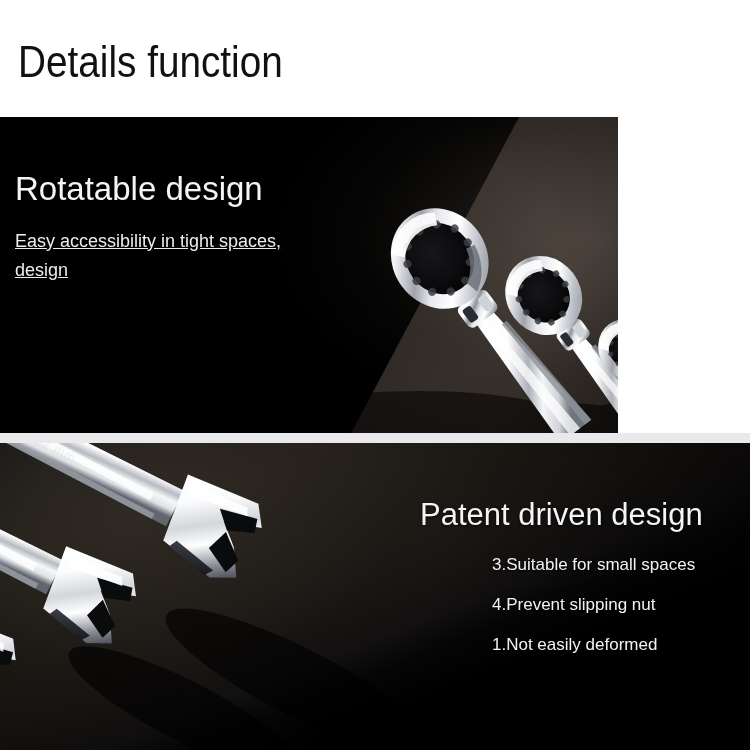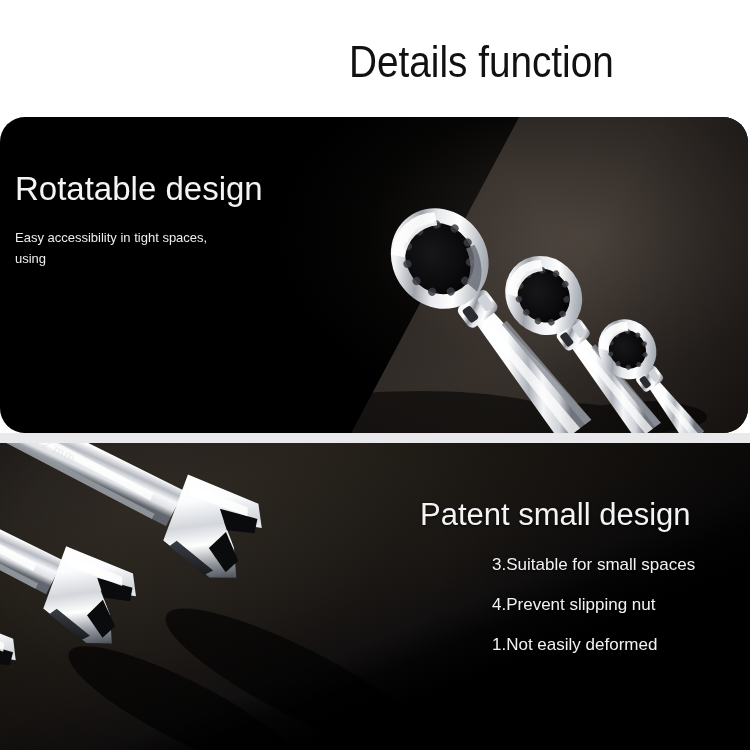--- a/index.html
+++ b/index.html
@@ -17,49 +17,48 @@
     position: relative;
     width: 750px;
     height: 750px;
     background: #ffffff;
     overflow: hidden;
   }
 
   
   .header {
     position: absolute;
-    left: 10px; top: 0;
+    left: 0; top: 0;
     width: 622px;
     height: 117px;
     background: #ffffff;
     display: flex;
     align-items: center;
-    justify-content: flex-end;
+    justify-content: flex-start;
   }
   .header-title {
     font-family: "Liberation Sans", sans-serif;
     font-size: 44px;
     font-weight: 400;
     color: #111111;
     letter-spacing: 0px;
     transform: scaleX(0.88);
     white-space: nowrap;
     line-height: 1;
     padding-top: 6px;
   }
 
   
   .panel-top {
     position: absolute;
     left: 0; top: 117px;
-    width: 748px;
+    width: 618px;
     height: 316px;
     background: #000000;
     overflow: hidden;
-    border-radius: 25px;
   }
   
   .panel-top .surface {
     position: absolute;
     left: 0; top: 0;
     width: 750px;
     height: 316px;
     background:
       linear-gradient(118deg,
         rgba(0,0,0,0) 0%,
@@ -95,25 +94,26 @@
   .panel-heading {
     font-size: 33px;
     font-weight: 400;
     color: #f4f4f4;
     line-height: 1.05;
     white-space: nowrap;
     text-shadow: 0 1px 3px rgba(0,0,0,0.85);
   }
   .panel-body {
     margin-top: 20px;
-    font-size: 13px;
+    font-size: 18px;
     font-weight: 400;
     color: #ededed;
     line-height: 1.64;
     text-shadow: 0 1px 2px rgba(0,0,0,0.8);
+    text-decoration: underline;
   }
   .panel-body-line { display: block; }
 
   
   .divider {
     position: absolute;
     left: 0; top: 433px;
     width: 750px; height: 10px;
     background: #e9e9ec;
     z-index: 20;
@@ -332,21 +332,21 @@
         <path d="M 632 200 A 28 31 0 0 1 670 196 L 666 204 A 22 24 0 0 0 638 208 Z" fill="#ffffff" opacity="0.9"></path>
       </g>
     </svg>
 
     <div class="vignette"></div>
 
     <div class="panel-top-text">
       <div class="panel-heading">Rotatable design</div>
       <div class="panel-body">
         <span class="panel-body-line">Easy accessibility in tight spaces,</span>
-        <span class="panel-body-line">using</span>
+        <span class="panel-body-line">design</span>
       </div>
     </div>
   </div>
 
   <div class="divider"></div>
 
   <div class="panel-bottom">
     <div class="surface"></div>
     <div class="surface-shade"></div>
 
@@ -417,21 +417,21 @@
         <path d="M -10 194 L 11 211 L 6 226 L -17 214 Z" fill="#0a0b0d"></path>
         <path d="M -56 171 L -2 166 L 1 174 L -53 181 Z" fill="#ffffff" opacity="0.85"></path>
         <path d="M -44 220 L -6 228 L -12 236 L -48 228 Z" fill="url(#jawEdge)"></path>
         <text x="-250" y="203" fill="#d4d7db" opacity="0.4" font-family="Liberation Sans, sans-serif" font-size="11" letter-spacing="1">CHROME</text>
       </g>
     </svg>
 
     <div class="vignette"></div>
 
     <div class="panel-bottom-text">
-      <div class="panel-heading">Patent small design</div>
+      <div class="panel-heading">Patent driven design</div>
       <ul class="feature-list">
         <li>3.Suitable for small spaces</li>
         <li>4.Prevent slipping nut</li>
         <li>1.Not easily deformed</li>
       </ul>
     </div>
   </div>
 
 </div>
 

